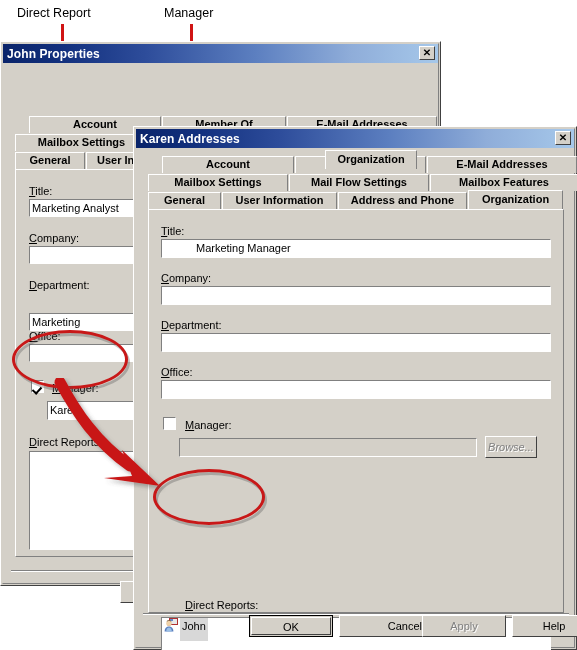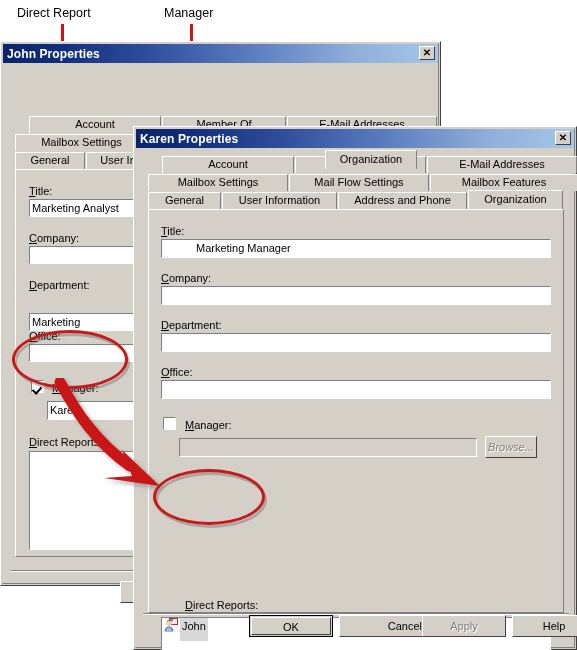--- a/index.html
+++ b/index.html
@@ -87,20 +87,21 @@
     font-size: 10px;
     font-weight: bold;
     line-height: 1;
     color: #000000;
   }
 
   
   .tab-strip {
     position: absolute;
     display: flex;
+    font-weight: bold;
   }
   .tab {
     background: #d4d0c8;
     border-top: 1px solid #ffffff;
     border-left: 1px solid #ffffff;
     border-right: 1px solid #808080;
     box-sizing: border-box;
     height: 17px;
     line-height: 15px;
     text-align: center;
@@ -325,21 +326,21 @@
   <div class="listbox" style="left:28px; top:409px; width:116px; height:99px;"></div>
 
   <div class="sep-line" style="left:10px; top:528px; width:160px;"></div>
   <div class="btn" style="left:119px; top:539px; width:58px;"></div>
 </div>
 
 <div class="dialog" style="left:133px; top:126px; width:444px; height:524px;">
   <div class="dialog-inner"></div>
 
   <div class="titlebar">
-    <span class="titlebar-text">Karen Properties</span>
+    <span class="titlebar-text">Karen Addresses</span>
   </div>
   <div class="close-btn" style="top:4px; right:5px;">✕</div>
 
   <div class="tab-strip" style="left:28px; top:29px;">
     <div class="tab" style="width:132px;">Account</div>
     <div class="tab" style="width:131px;">Member Of</div>
     <div class="tab" style="width:150px;">E-Mail Addresses</div>
   </div>
   <div class="tab-strip" style="left:14px; top:47px;">
     <div class="tab" style="width:140px;">Mailbox Settings</div>

